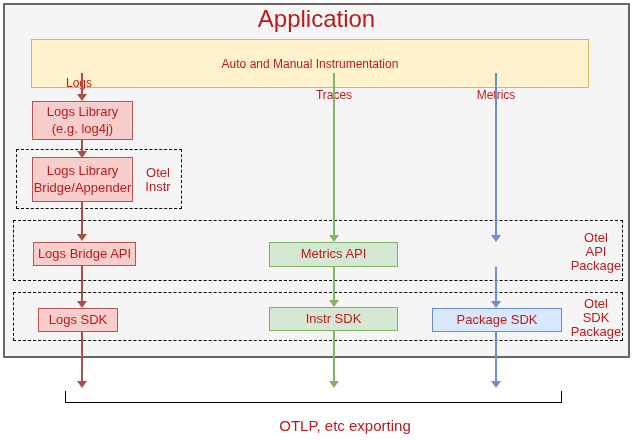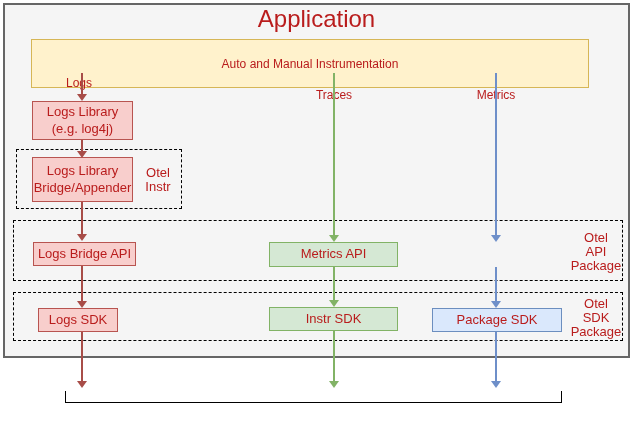--- a/index.html
+++ b/index.html
@@ -143,14 +143,15 @@
   <div class="arrow blue" style="left:490px;top:267px;height:41px;">
       <div class="shaft"></div>
       <div class="head"></div>
     </div>
   <div class="arrow blue" style="left:490px;top:332px;height:56px;">
       <div class="shaft"></div>
       <div class="head"></div>
     </div>
 
   <div class="abs bracket"></div>
+  <div class="abs export-label">OTLP, etc exporting</div>
 
 </div>
 
 </body></html>

